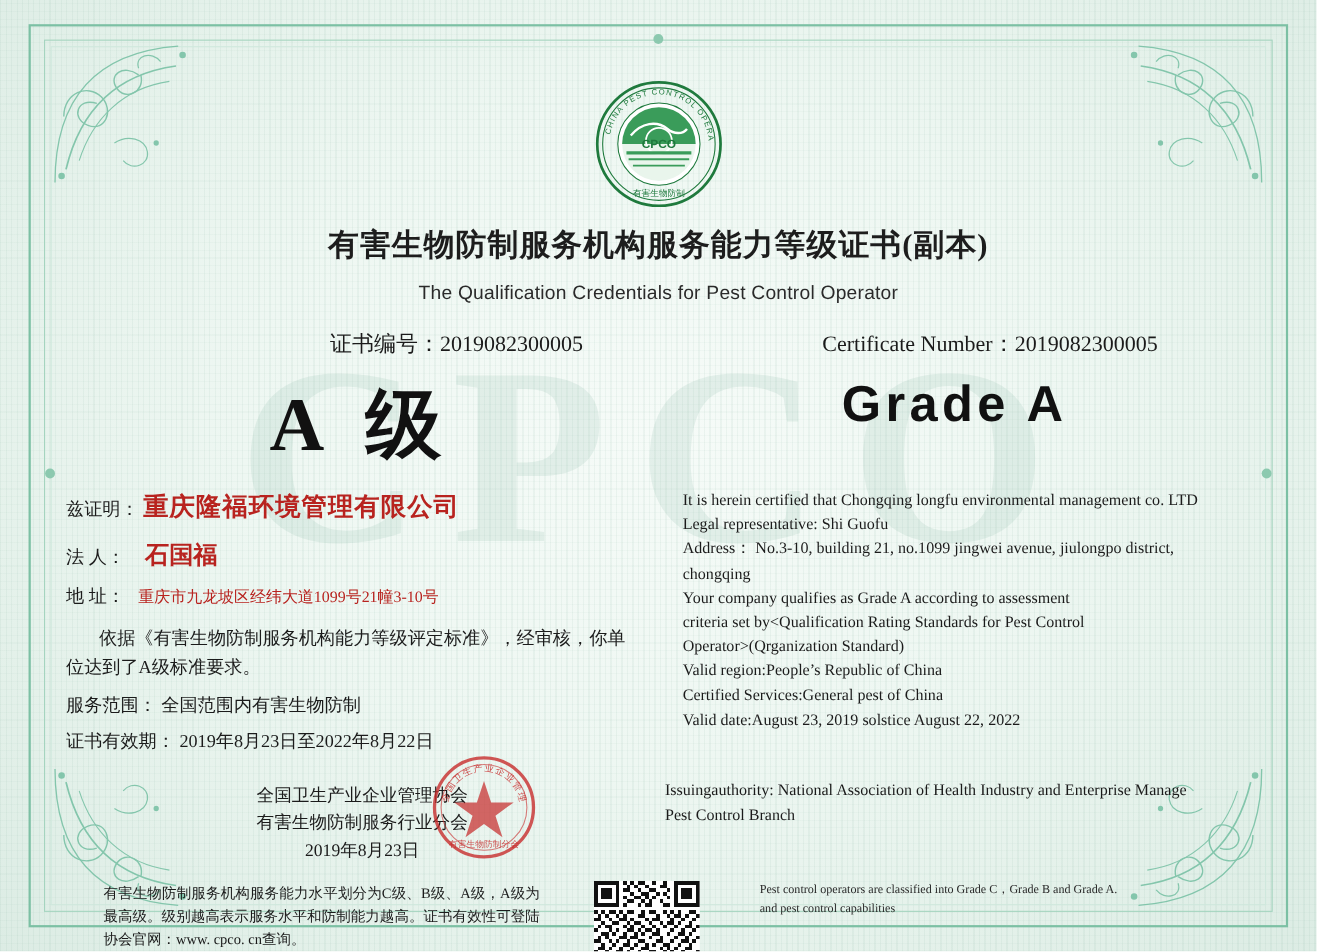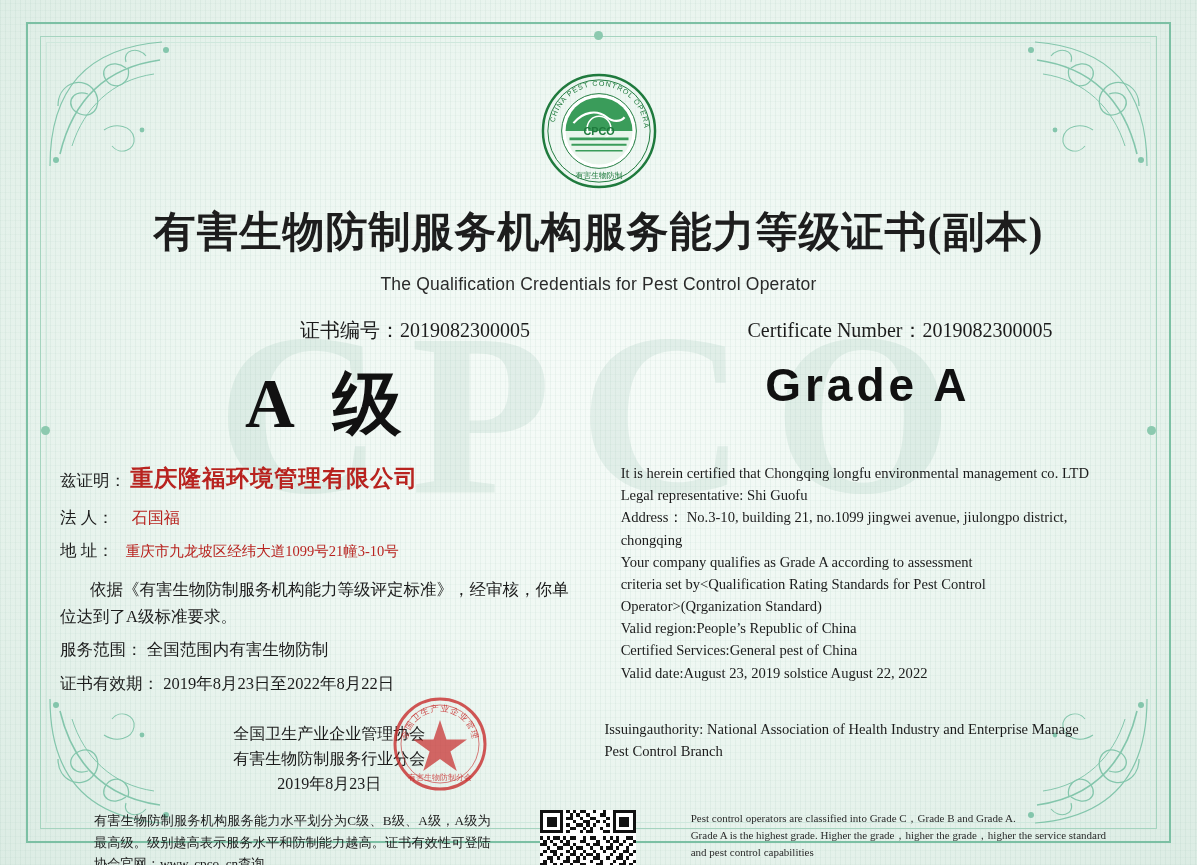--- a/index.html
+++ b/index.html
@@ -76,21 +76,21 @@
   .logo-wrap {
     width: 118px; height: 118px;
     margin: 16px auto 0;
     position: relative;
   }
   .logo-wrap svg { width: 118px; height: 118px; display: block; }
 
   .title-cn {
     text-align: center;
     font-family: "Liberation Serif", serif;
-    font-size: 42px;
+    font-size: 28px;
     font-weight: 700;
     color: #1d1d1d;
     margin-top: 14px;
     letter-spacing: 1px;
   }
   .title-en {
     text-align: center;
     font-size: 17.5px;
     color: #2a2a2a;
     margin-top: 14px;
@@ -143,23 +143,23 @@
   }
   .cn-line .lbl { color: #1b1b1b; }
   .cn-company {
     font-size: 23px;
     color: #b8231f;
     font-weight: 700;
     font-family: Liberation Serif, serif;
     letter-spacing: 1px;
   }
   .cn-rep {
-    font-size: 16px;
+    font-size: 22px;
     color: #b8231f;
-    font-weight: 400;
+    font-weight: 700;
     font-family: "Liberation Serif", serif;
     padding-left: 14px;
   }
   .cn-addr {
     font-size: 14.5px;
     color: #b8231f;
     font-weight: 400;
     font-family: "Liberation Serif", serif;
     padding-left: 8px;
   }
@@ -639,21 +639,20 @@
               <rect x="20" y="28" width="1" height="1"></rect>
               <rect x="23" y="28" width="2" height="1"></rect>
               <rect x="26" y="28" width="1" height="1"></rect>
           </g>
         </svg>
 
       </div>
 
       <div class="bot-en">
         <div class="fine-en">Pest control operators are classified into Grade C，Grade B and Grade A.</div>
-        <div class="fine-en">Grade A is the highest grade. Higher the grade，higher the grade，higher the service standard</div>
         <div class="fine-en">and pest control capabilities</div>
         <div class="gap" style="height:16px"></div>
 
       </div>
     </div>
 
   </div>
 </div>
 
 </body></html>

